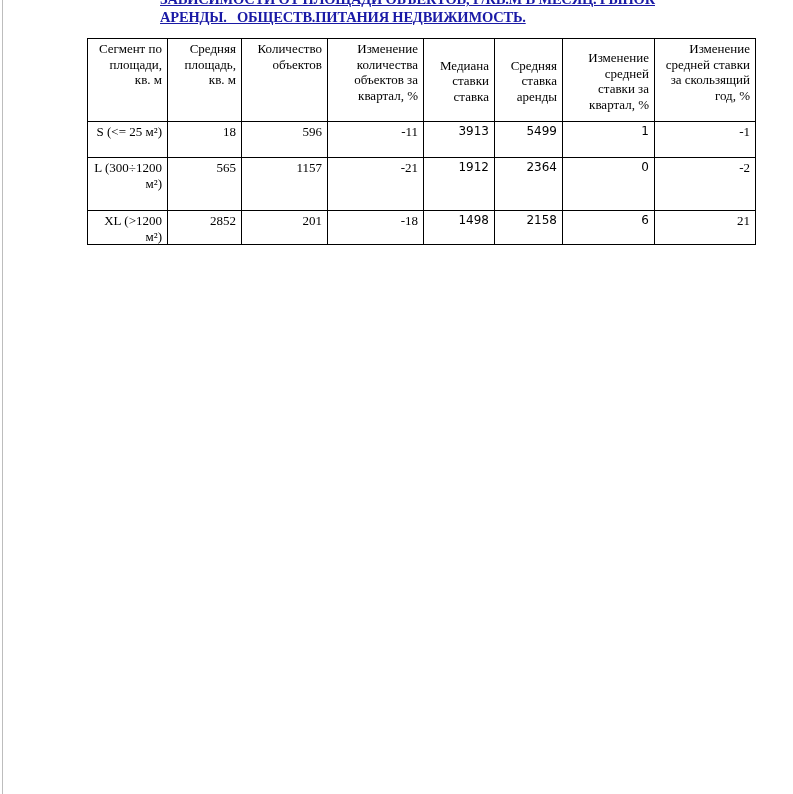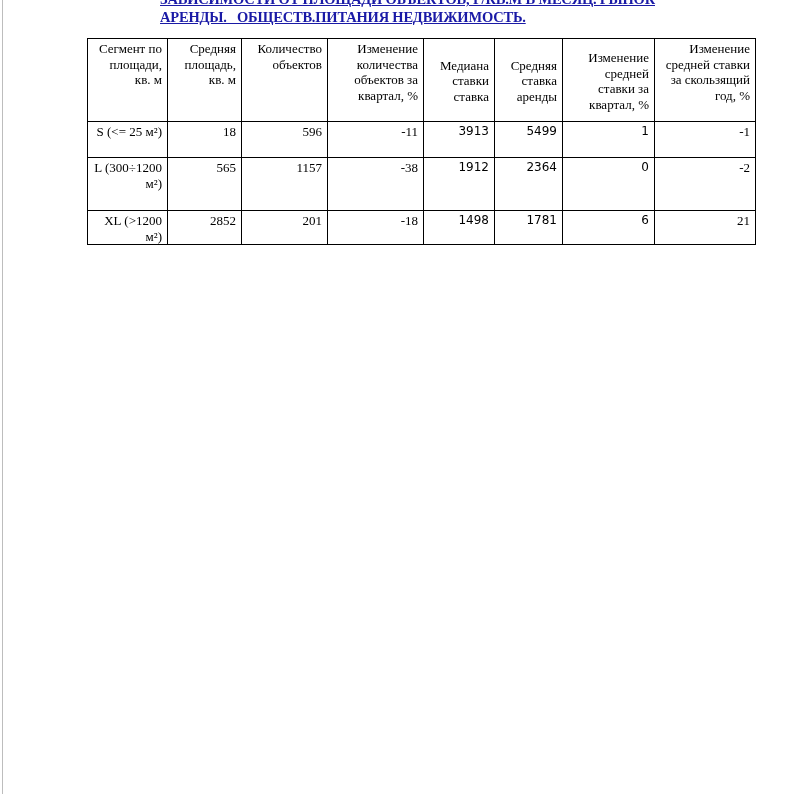--- a/index.html
+++ b/index.html
@@ -57,30 +57,30 @@
     <td>-11</td>
     <td class="mid">3913</td>
     <td class="mid">5499</td>
     <td class="mid">1</td>
     <td>-1</td>
   </tr>
   <tr class="r3">
     <td class="c-seg">L (300÷1200 м²)</td>
     <td>565</td>
     <td>1157</td>
-    <td>-38</td>
+    <td>-21</td>
     <td class="mid">1912</td>
     <td class="mid">2364</td>
     <td class="mid">0</td>
     <td>-2</td>
   </tr>
   <tr class="r4">
     <td class="c-seg">XL (&gt;1200 м²)</td>
     <td>2852</td>
     <td>201</td>
     <td>-18</td>
     <td class="mid">1498</td>
-    <td class="mid">1781</td>
+    <td class="mid">2158</td>
     <td class="mid">6</td>
     <td>21</td>
   </tr>
 </tbody>
   </table>
 
 </body></html>

